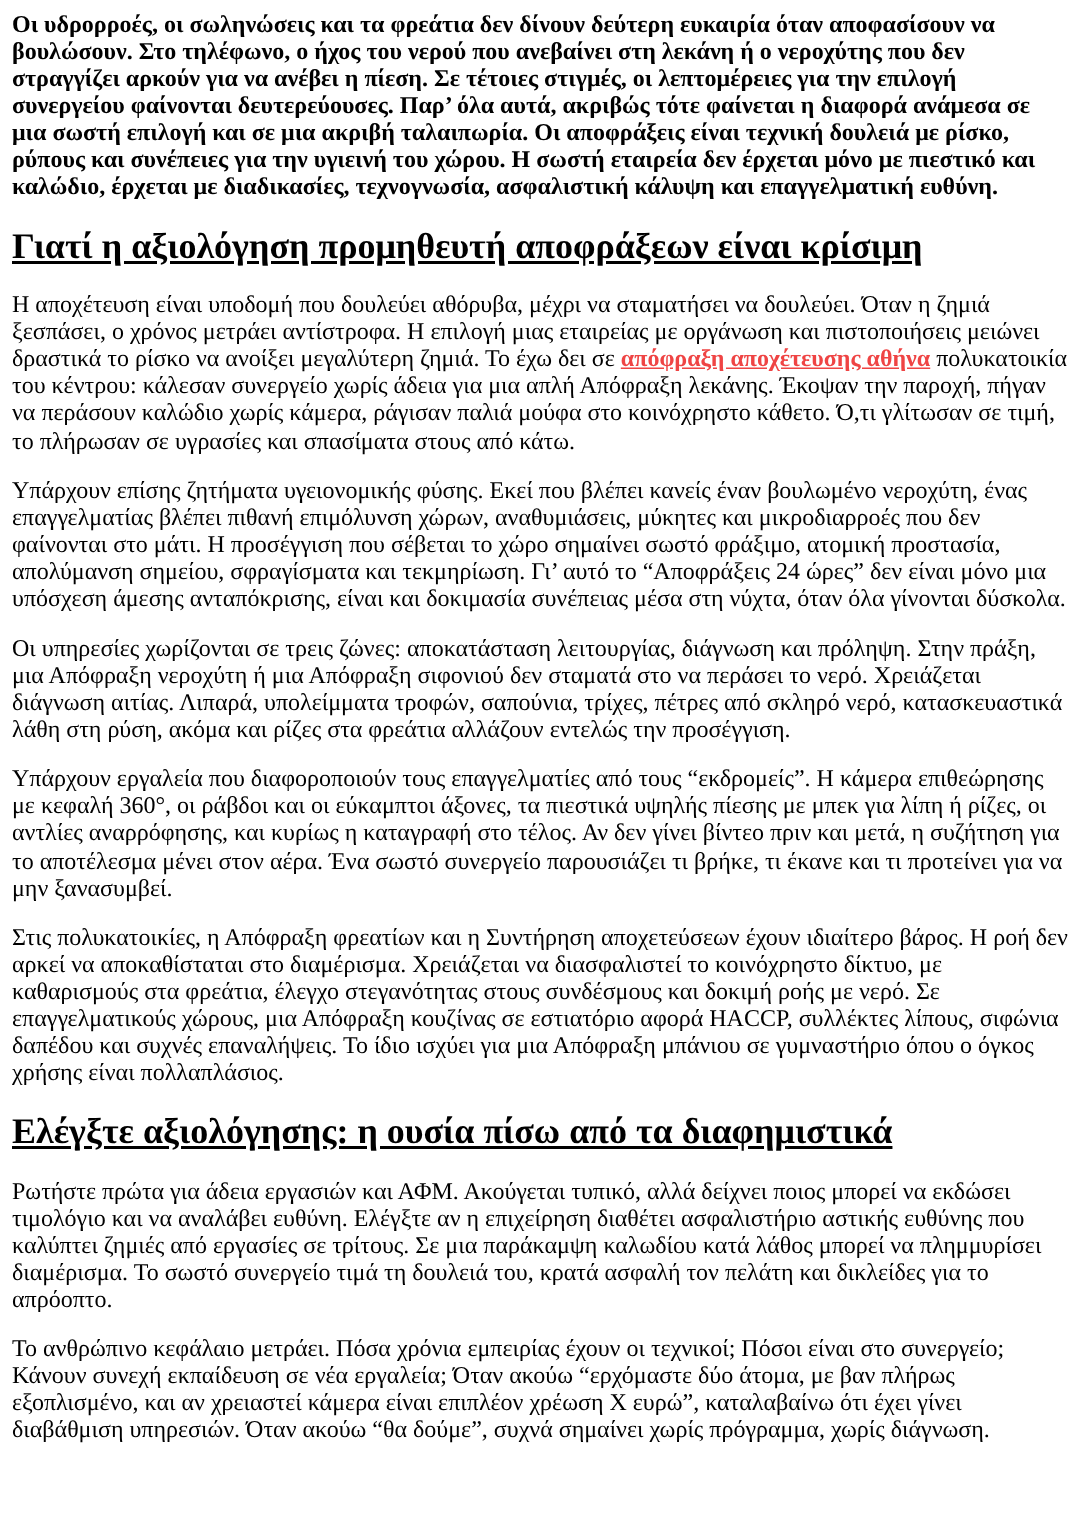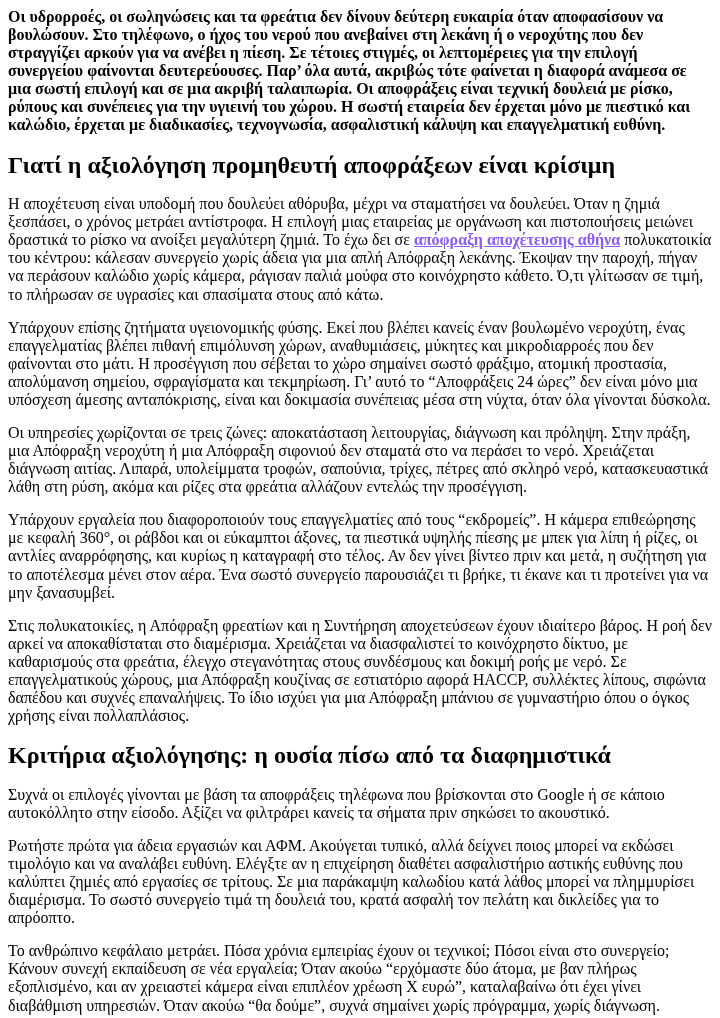--- a/index.html
+++ b/index.html
@@ -18,23 +18,24 @@
   }
   p.first {
     margin-top: 0;
     font-weight: bold;
   }
   h2 {
     font-size: 24px;
     font-weight: bold;
     line-height: 1.15;
     margin: 17px 0 16px 0;
+    text-decoration: underline;
   }
   a.body-link {
-    color: #8b5cf6;
+    color: #ef4444;
     font-weight: bold;
     text-decoration: underline;
     cursor: pointer;
   }
 </style>
 </head>
 <body>
 
 <article>
 
@@ -46,19 +47,18 @@
     <p>Υπάρχουν επίσης ζητήματα υγειονομικής φύσης. Εκεί που βλέπει κανείς έναν βουλωμένο νεροχύτη, ένας επαγγελματίας βλέπει πιθανή επιμόλυνση χώρων, αναθυμιάσεις, μύκητες και μικροδιαρροές που δεν φαίνονται στο μάτι. Η προσέγγιση που σέβεται το χώρο σημαίνει σωστό φράξιμο, ατομική προστασία, απολύμανση σημείου, σφραγίσματα και τεκμηρίωση. Γι’ αυτό το “Αποφράξεις 24 ώρες” δεν είναι μόνο μια υπόσχεση άμεσης ανταπόκρισης, είναι και δοκιμασία συνέπειας μέσα στη νύχτα, όταν όλα γίνονται δύσκολα.</p>
   </section>
 
   <section>
     <p>Οι υπηρεσίες χωρίζονται σε τρεις ζώνες: αποκατάσταση λειτουργίας, διάγνωση και πρόληψη. Στην πράξη, μια Απόφραξη νεροχύτη ή μια Απόφραξη σιφονιού δεν σταματά στο να περάσει το νερό. Χρειάζεται διάγνωση αιτίας. Λιπαρά, υπολείμματα τροφών, σαπούνια, τρίχες, πέτρες από σκληρό νερό, κατασκευαστικά λάθη στη ρύση, ακόμα και ρίζες στα φρεάτια αλλάζουν εντελώς την προσέγγιση.</p>
     <p>Υπάρχουν εργαλεία που διαφοροποιούν τους επαγγελματίες από τους “εκδρομείς”. Η κάμερα επιθεώρησης με κεφαλή 360°, οι ράβδοι και οι εύκαμπτοι άξονες, τα πιεστικά υψηλής πίεσης με μπεκ για λίπη ή ρίζες, οι αντλίες αναρρόφησης, και κυρίως η καταγραφή στο τέλος. Αν δεν γίνει βίντεο πριν και μετά, η συζήτηση για το αποτέλεσμα μένει στον αέρα. Ένα σωστό συνεργείο παρουσιάζει τι βρήκε, τι έκανε και τι προτείνει για να μην ξανασυμβεί.</p>
     <p>Στις πολυκατοικίες, η Απόφραξη φρεατίων και η Συντήρηση αποχετεύσεων έχουν ιδιαίτερο βάρος. Η ροή δεν αρκεί να αποκαθίσταται στο διαμέρισμα. Χρειάζεται να διασφαλιστεί το κοινόχρηστο δίκτυο, με καθαρισμούς στα φρεάτια, έλεγχο στεγανότητας στους συνδέσμους και δοκιμή ροής με νερό. Σε επαγγελματικούς χώρους, μια Απόφραξη κουζίνας σε εστιατόριο αφορά HACCP, συλλέκτες λίπους, σιφώνια δαπέδου και συχνές επαναλήψεις. Το ίδιο ισχύει για μια Απόφραξη μπάνιου σε γυμναστήριο όπου ο όγκος χρήσης είναι πολλαπλάσιος.</p>
   </section>
 
   <section>
-    <h2>Κριτήρια αξιολόγησης: η ουσία πίσω από τα διαφημιστικά</h2>
-    <p>Συχνά οι επιλογές γίνονται με βάση τα αποφράξεις τηλέφωνα που βρίσκονται στο Google ή σε κάποιο αυτοκόλλητο στην είσοδο. Αξίζει να φιλτράρει κανείς τα σήματα πριν σηκώσει το ακουστικό.</p>
+    <h2>Ελέγξτε αξιολόγησης: η ουσία πίσω από τα διαφημιστικά</h2>
     <p>Ρωτήστε πρώτα για άδεια εργασιών και ΑΦΜ. Ακούγεται τυπικό, αλλά δείχνει ποιος μπορεί να εκδώσει τιμολόγιο και να αναλάβει ευθύνη. Ελέγξτε αν η επιχείρηση διαθέτει ασφαλιστήριο αστικής ευθύνης που καλύπτει ζημιές από εργασίες σε τρίτους. Σε μια παράκαμψη καλωδίου κατά λάθος μπορεί να πλημμυρίσει διαμέρισμα. Το σωστό συνεργείο τιμά τη δουλειά του, κρατά ασφαλή τον πελάτη και δικλείδες για το απρόοπτο.</p>
     <p>Το ανθρώπινο κεφάλαιο μετράει. Πόσα χρόνια εμπειρίας έχουν οι τεχνικοί; Πόσοι είναι στο συνεργείο; Κάνουν συνεχή εκπαίδευση σε νέα εργαλεία; Όταν ακούω “ερχόμαστε δύο άτομα, με βαν πλήρως εξοπλισμένο, και αν χρειαστεί κάμερα είναι επιπλέον χρέωση Χ ευρώ”, καταλαβαίνω ότι έχει γίνει διαβάθμιση υπηρεσιών. Όταν ακούω “θα δούμε”, συχνά σημαίνει χωρίς πρόγραμμα, χωρίς διάγνωση.</p>
   </section>
 
 </article>
 
 </body></html>

